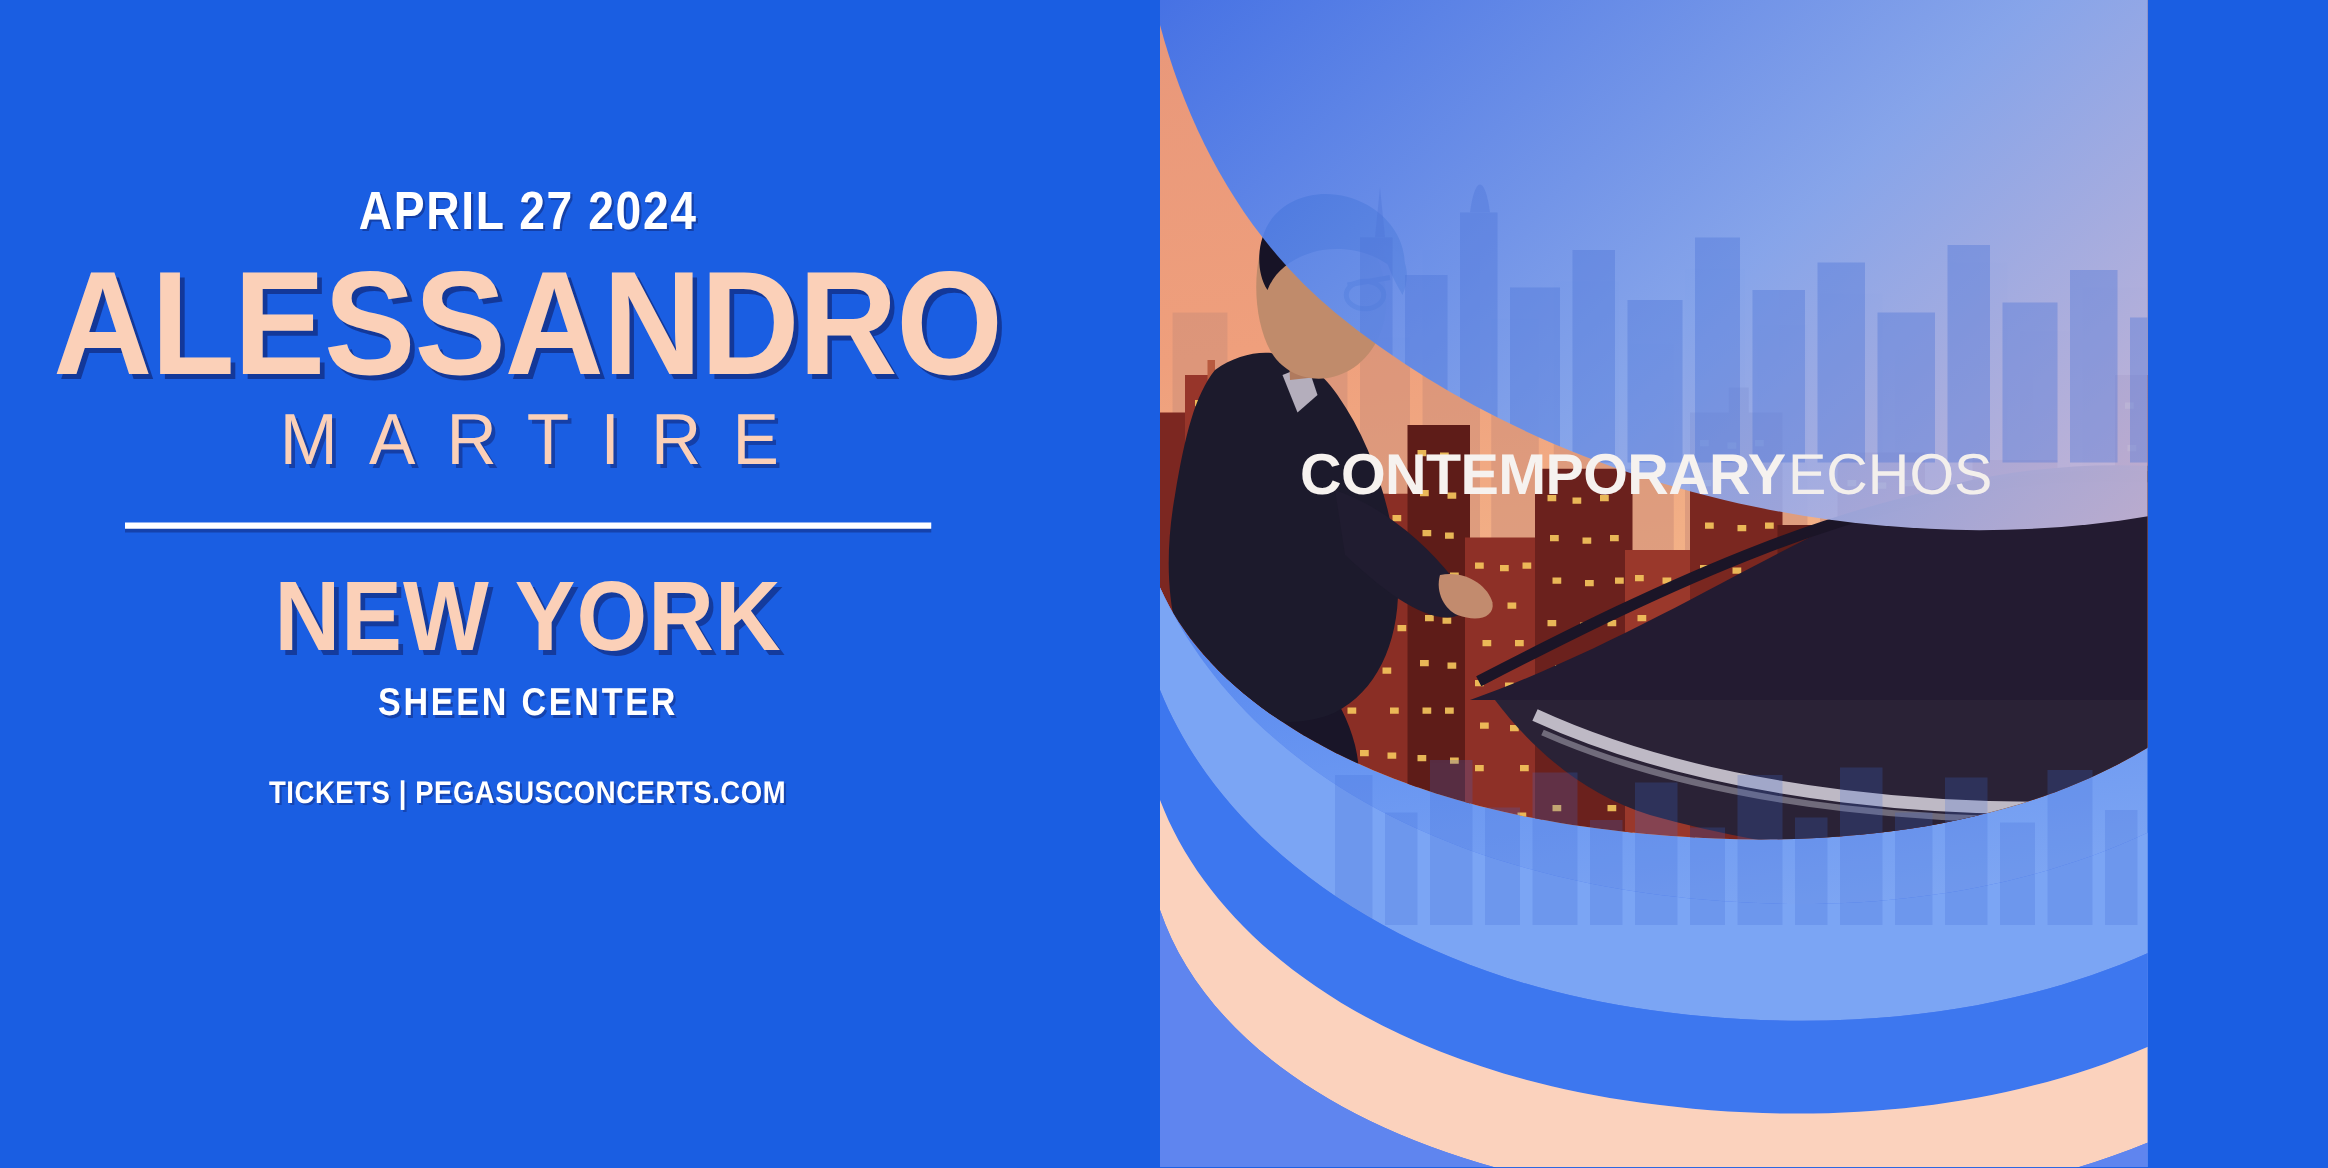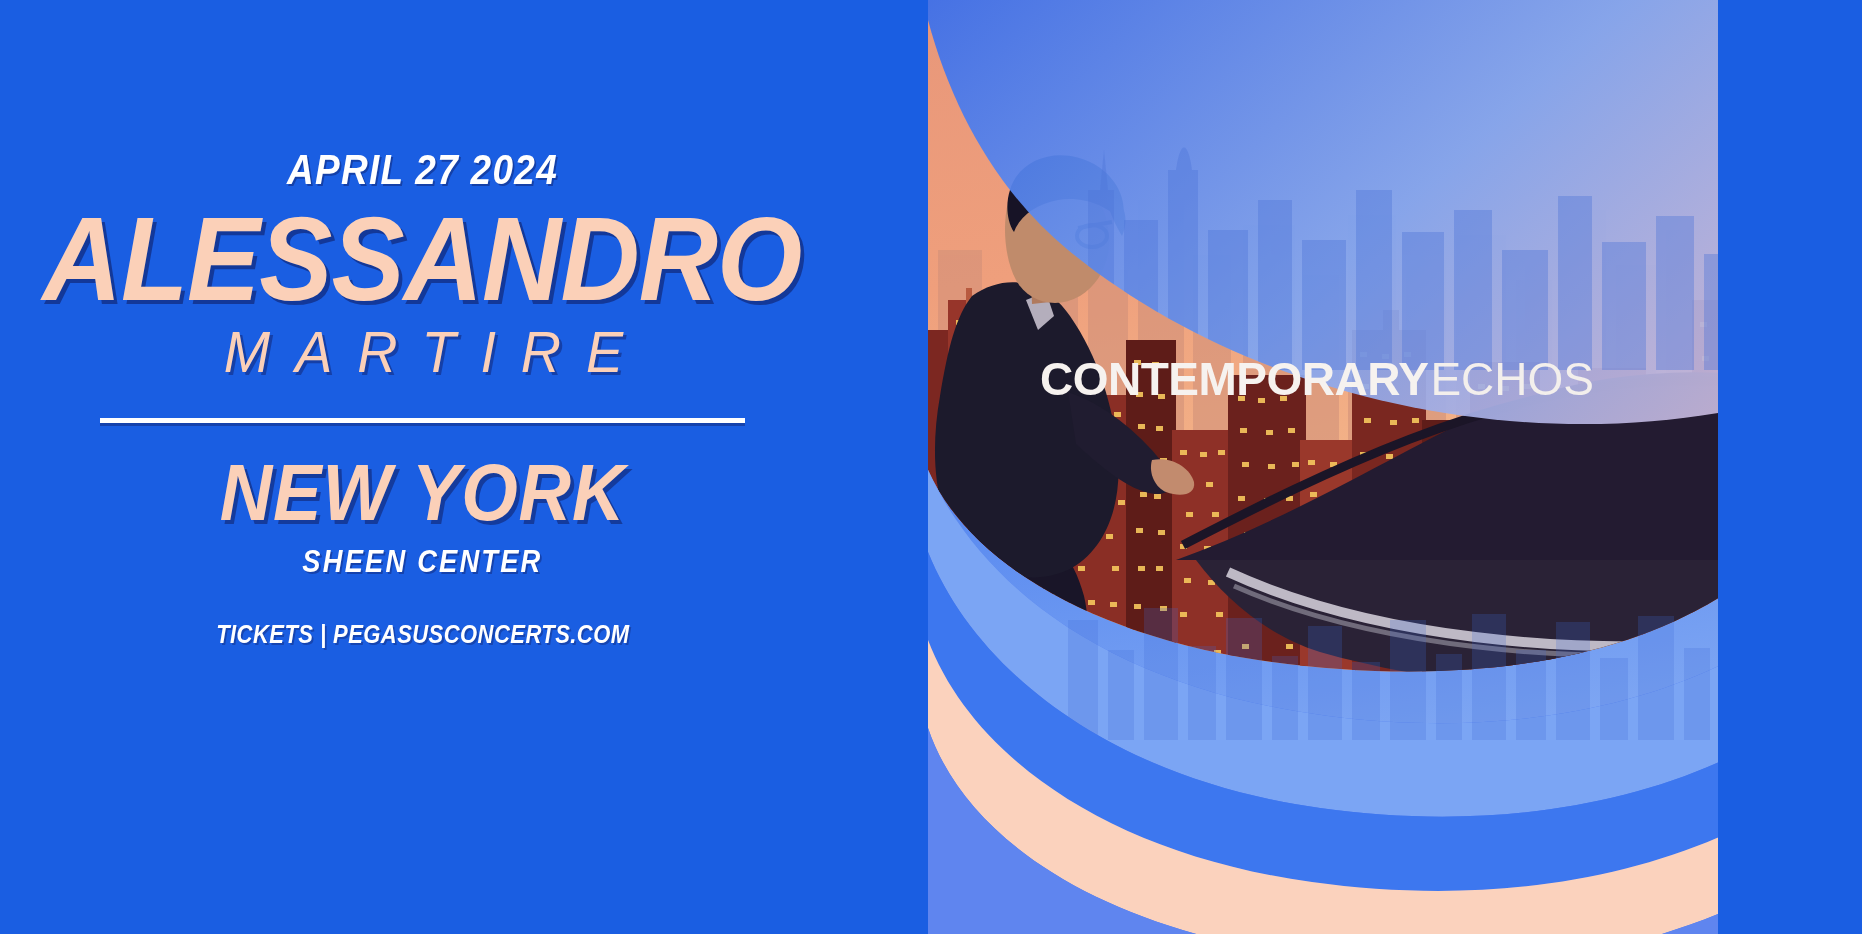--- a/index.html
+++ b/index.html
@@ -29,21 +29,20 @@
 
   #left-inner {
     position:absolute;
     left:0; top:0;
     width:845px; height:934px;
     display:flex;
     flex-direction:column;
     align-items:center;
     justify-content:center;
     padding-bottom:140px;
-    font-style:italic;
   }
 
   .date-line {
     color:#ffffff;
     font-size:43px;
     font-weight:bold;
     letter-spacing:1.5px;
     transform:scaleX(0.86);
     text-shadow:2px 2px 0 rgba(16,40,120,0.55);
     white-space:nowrap;

